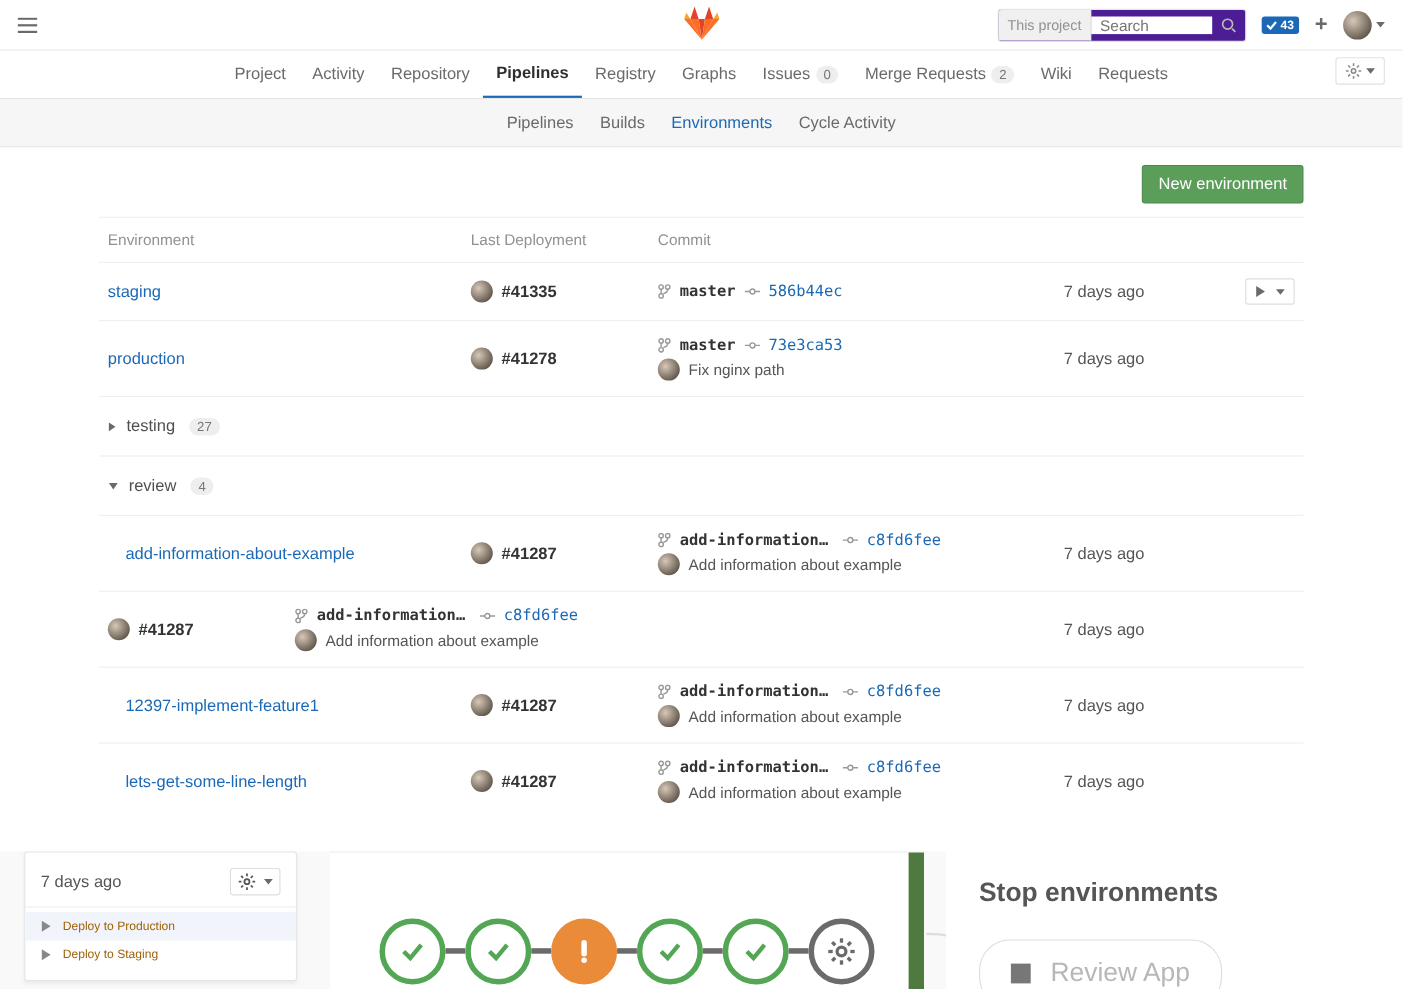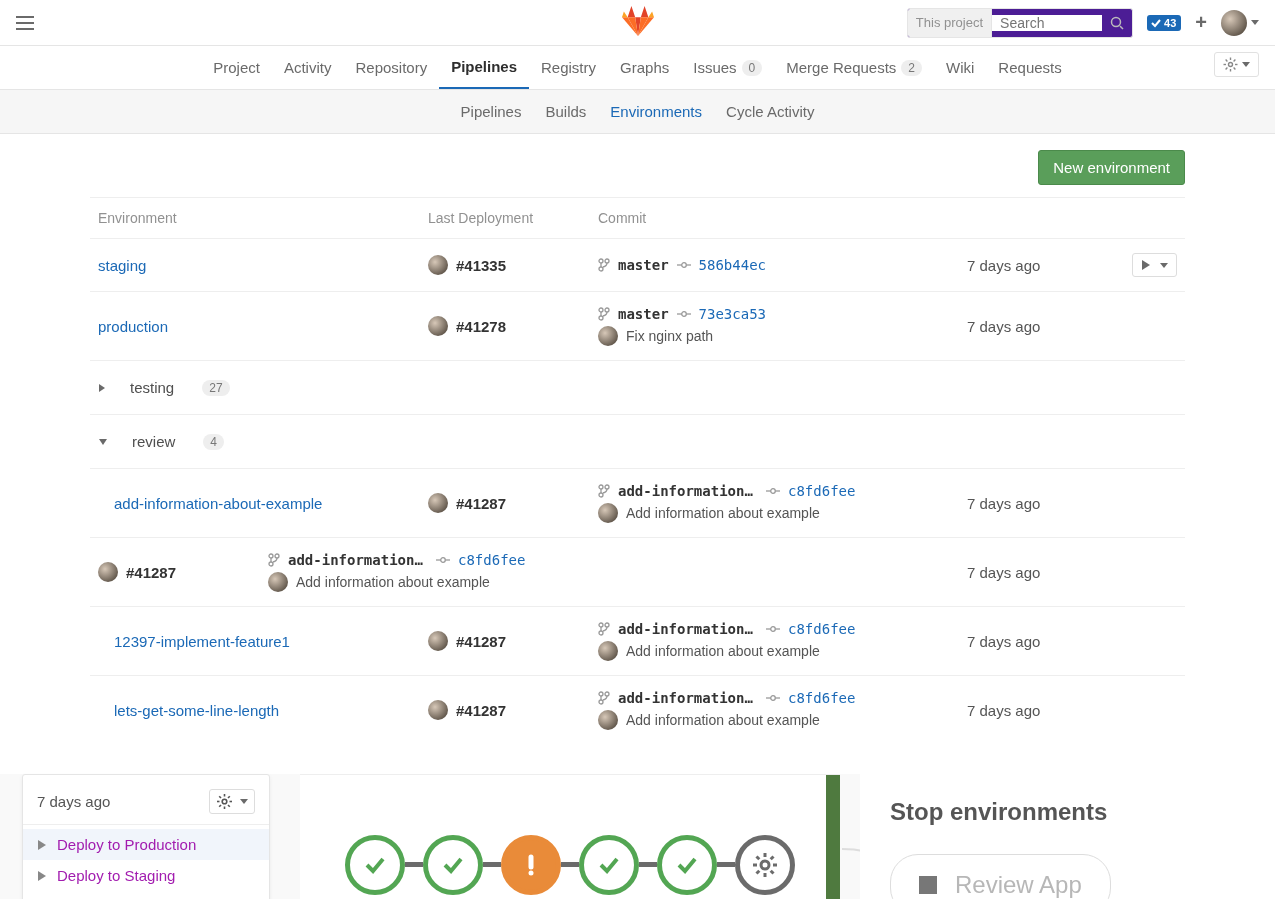--- a/index.html
+++ b/index.html
@@ -56,33 +56,33 @@
 .env-link { color: #1b69b6; }
 .deploy-cell { display: flex; align-items: center; gap: 8px; font-weight: 600; color: #333; }
 .commit-cell { display: flex; flex-direction: column; gap: 4px; font-size: 14px; }
 .commit-line1 { display: flex; align-items: center; gap: 8px; font-family: ui-monospace, Menlo, Consolas, monospace; }
 .commit-line1 .branch { font-weight: 700; color: #333; max-width: 140px; overflow: hidden; text-overflow: ellipsis; white-space: nowrap; }
 .commit-line1 .sha { color: #1b69b6; }
 .commit-line2 { display: flex; align-items: center; gap: 8px; color: #555; }
 .time-cell { color: #555; }
 .play-btn { border:1px solid #ddd; border-radius:3px; padding:5px 8px; display:inline-flex; align-items:center; gap:5px; background:#fff; }
 
-.folder-row { display:flex; align-items:center; border-top:1px solid #eee; padding:18px 8px; font-size:15px; color:#4f4f4f; gap:24px; }
+.folder-row { display:flex; align-items:center; border-top:1px solid #eee; padding:18px 8px; font-size:15px; color:#4f4f4f; gap:9px; }
 .folder-row .count-bubble { margin-left:4px; }
 
 .branch-icon, .commit-icon { color:#999; }
 
 
 .bottom-area { position: relative; height: 190px; }
 .dropdown-card { position:absolute; left:22px; top:0; width:248px; background:#fff; border:1px solid #e5e5e5; border-radius:3px; padding:10px 0; box-shadow:0 2px 4px rgba(0,0,0,0.06); }
 .dropdown-top { display:flex; align-items:center; justify-content:space-between; padding:4px 14px 10px 14px; }
 .dropdown-top .time { color:#555; font-size:15px; }
 .gear-dd { border:1px solid #ddd; border-radius:3px; padding:3px 6px; display:flex; align-items:center; gap:3px; }
 .dd-menu { border-top:1px solid #eee; padding-top:4px; }
-.dd-item { display:flex; align-items:center; gap:10px; padding:7px 14px; color:#a21caf; font-size:15px; cursor:pointer; }
+.dd-item { display:flex; align-items:center; gap:10px; padding:7px 14px; color:#a16207; font-size:11px; cursor:pointer; }
 .dd-item.hover { background:#f1f5fb; }
 
 .pipeline-card { position:absolute; left:300px; top:0; width:540px; height:180px; background:#fff; border-top:1px solid #eee; display:flex; align-items:center; justify-content:center; }
 .pipeline-card .green-side { position:absolute; right:0; top:0; bottom:0; width:14px; background:#4f7a3f; }
 .status-row { display:flex; align-items:center; }
 .status-circle { width:60px; height:60px; border-radius:50%; border:5px solid; display:flex; align-items:center; justify-content:center; background:#fff; }
 .status-circle.ok { border-color:#53a653; color:#53a653; }
 .status-circle.warn { border-color:#e98b39; color:#e98b39; background:#e98b39; }
 .status-circle.gear { border-color:#6b6b6b; color:#6b6b6b; }
 .connector { width:18px; height:5px; background:#6b6b6b; }

